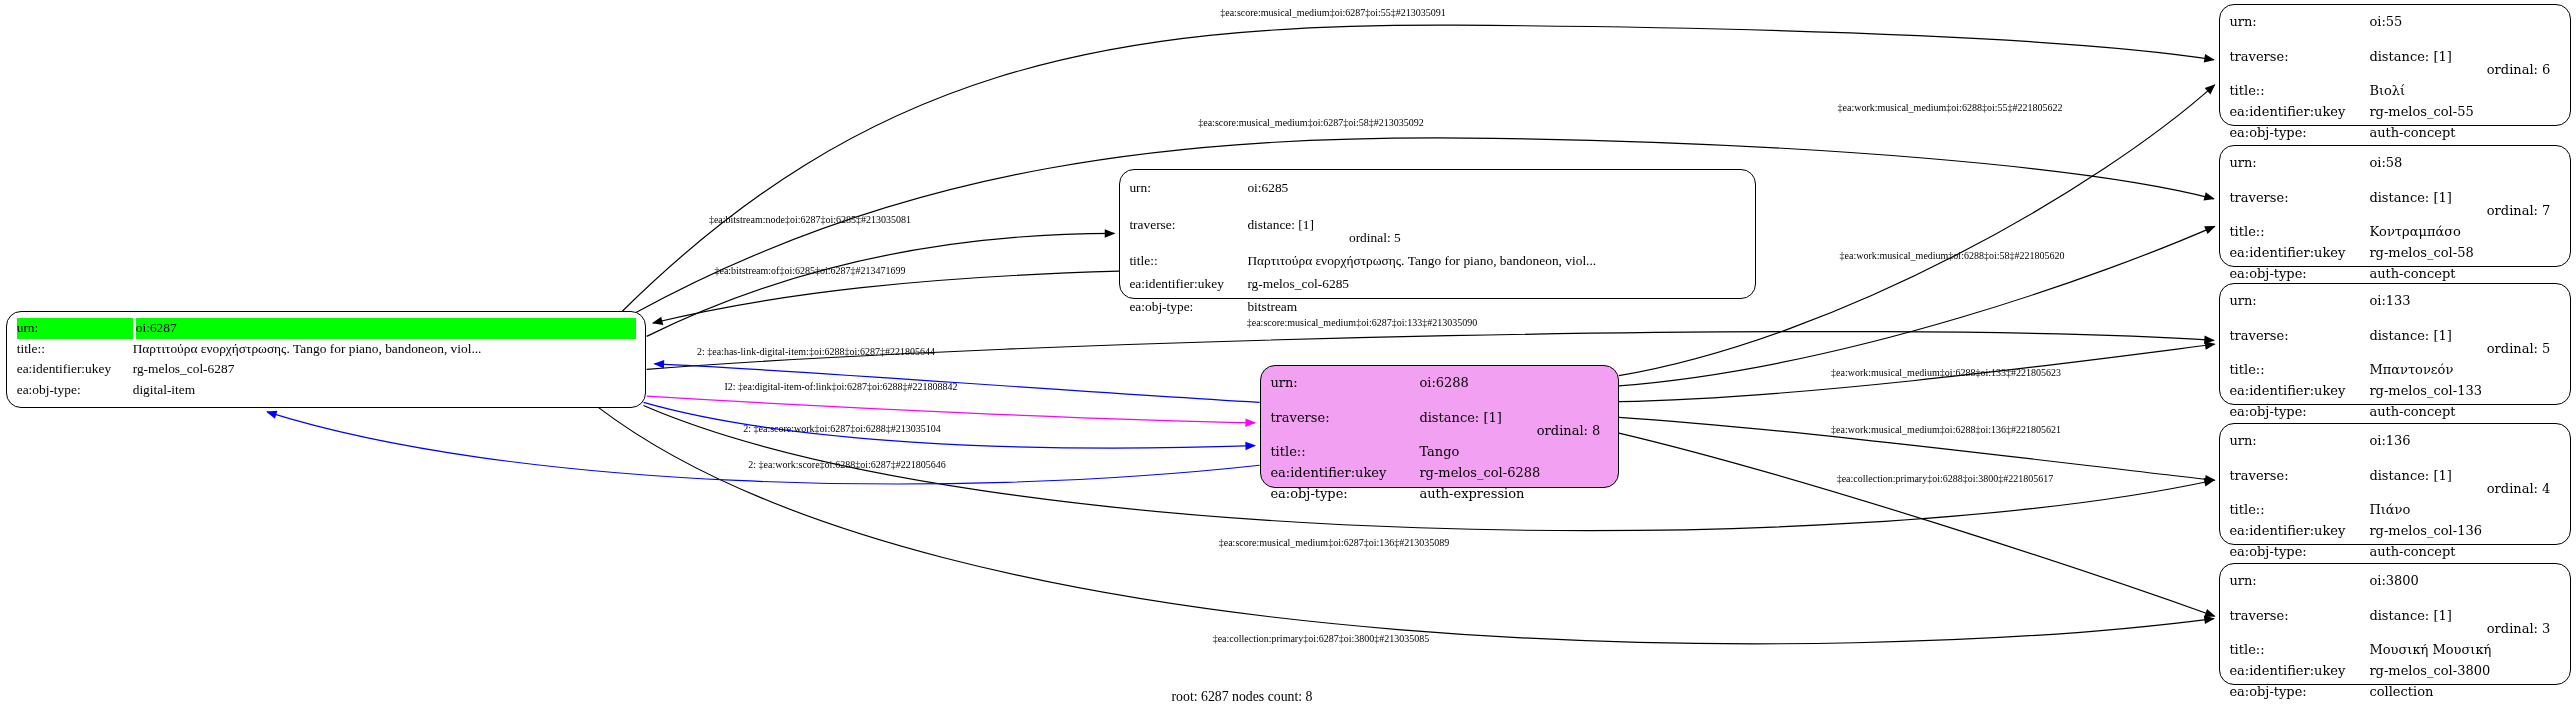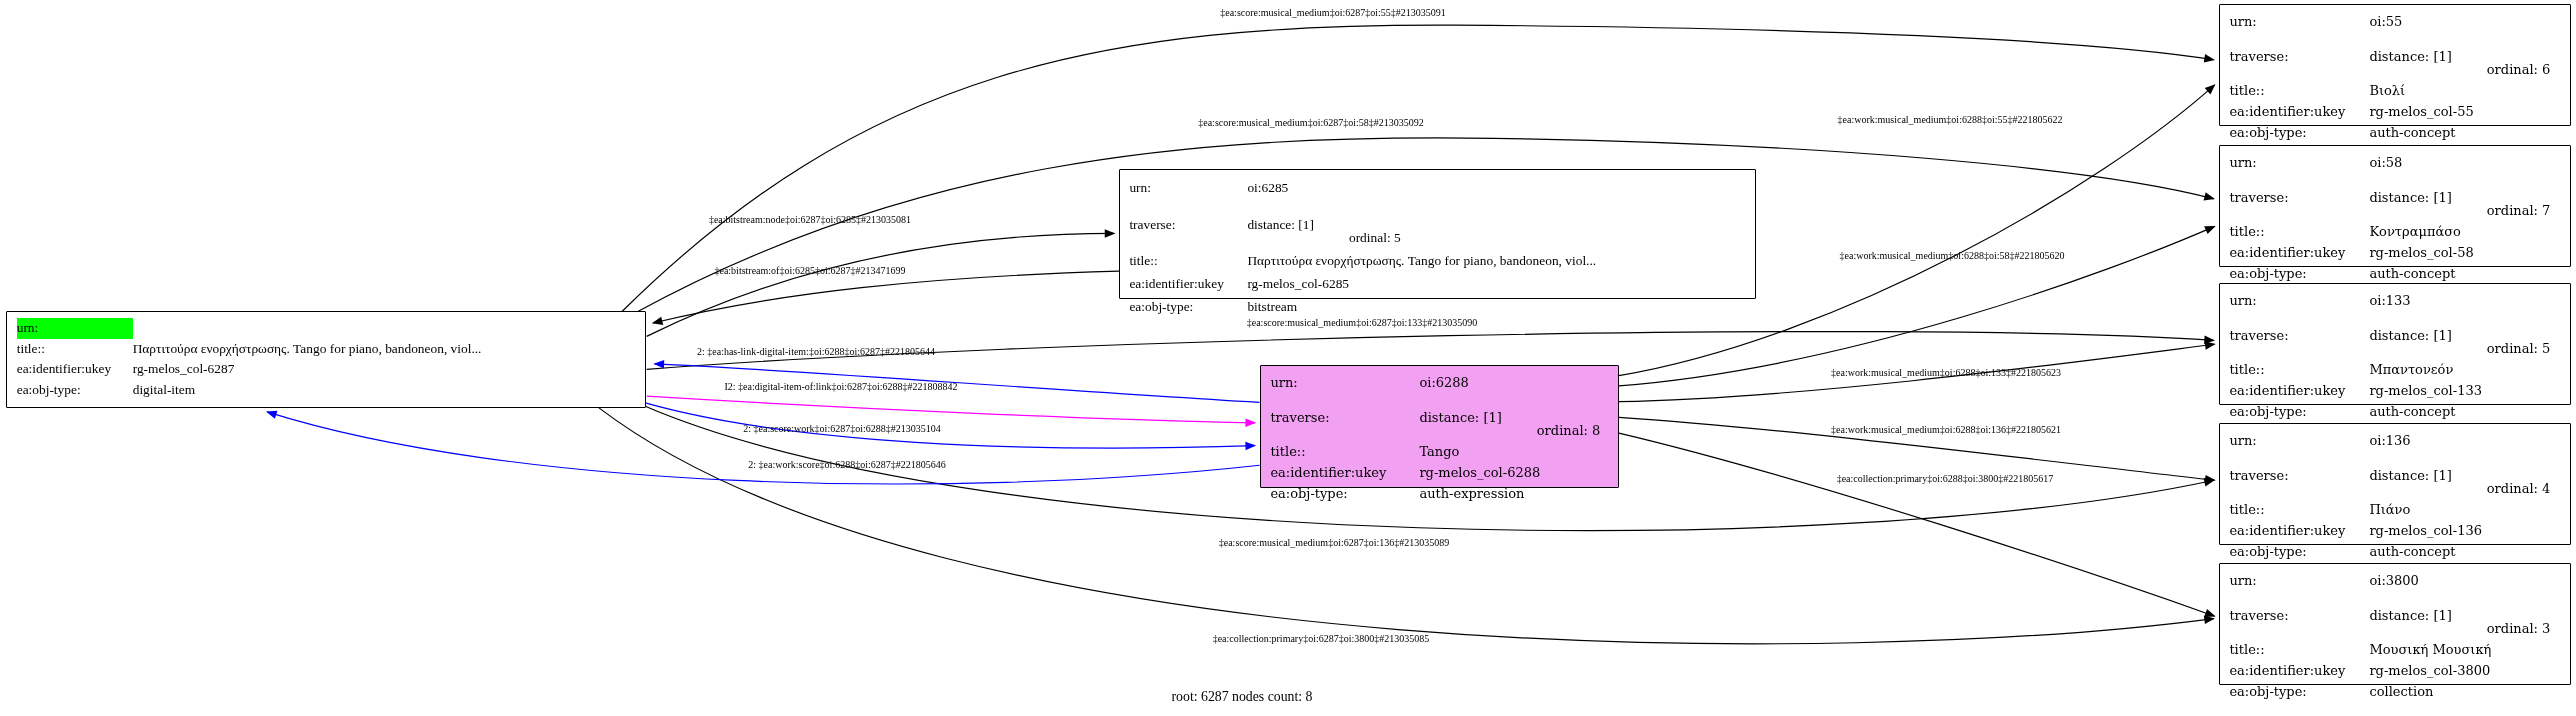--- a/index.html
+++ b/index.html
@@ -1,19 +1,19 @@
 <!DOCTYPE html>
 <html style="font-size:12.6px"><head>
 <meta charset="utf-8">
 <style>
   html,body{margin:0;padding:0;background:#ffffff;}
   #canvas{position:relative;width:2576px;height:716px;background:#ffffff;overflow:hidden;
           font-family:"Liberation Serif", serif;color:#000;}
   svg.edges{position:absolute;left:0;top:0;}
-  .node{position:absolute;background:#fff;border:1.2px solid #000;border-radius:1px;
+  .node{position:absolute;background:#fff;border:1.2px solid #000;border-radius:15px;
         padding:6.3px 9.4px;box-sizing:border-box;}
   .node .row{display:flex;align-items:center;line-height:var(--lh,22px);white-space:nowrap;font-size:13.4px;}
   .node .k{flex:0 0 var(--kw,118px);}
   .node .v{white-space:nowrap;}
   .node .v2{margin-left:35px;margin-top:27px;}
   .font-narrow{font-family:"Liberation Serif", serif;}
   .font-wide{font-family:"DejaVu Serif", serif;font-size:12.6px;}
   .font-wide .row{font-size:13px;}
   .pink{background:#f2a0f2;}
   .hl{background:#00ff00;}
@@ -59,20 +59,21 @@
     <path class="edge edge-black" d="M 2059,551 C 2300,608 2660,728 2817,784" marker-end="url(#arr-black)"></path>
     <path class="edge edge-blue" d="M 1602,512 C 1300,494 1000,470 832,463" marker-end="url(#arr-blue)"></path>
     <path class="edge edge-blue" d="M 818,512 C 1000,564 1300,577 1596,567" marker-end="url(#arr-blue)"></path>
     <path class="edge edge-blue" d="M 1602,592 C 1200,636 650,622 339,524" marker-end="url(#arr-blue)"></path>
     <path class="edge edge-magenta" d="M 822,504 C 1100,521 1400,534 1596,538" marker-end="url(#arr-magenta)"></path>
   </svg>
 
   <div class="node font-narrow" style="left:6.3px;top:311px;width:640px;height:97px;--lh:20.4px;--kw:116px;">
     <div class="row">
       <span class="k hl hlk">urn:</span>
+      <span class="v hl" style="flex:1">oi:6287</span>
     </div>
     <div class="row">
       <span class="k">title::</span>
       <span class="v">Παρτιτούρα ενορχήστρωσης. Tango for piano, bandoneon, viol...</span>
     </div>
     <div class="row">
       <span class="k">ea:identifier:ukey</span>
       <span class="v">rg-melos_col-6287</span>
     </div>
     <div class="row">
@@ -243,21 +244,21 @@
       <span class="k">ea:identifier:ukey</span>
       <span class="v">rg-melos_col-3800</span>
     </div>
     <div class="row">
       <span class="k">ea:obj-type:</span>
       <span class="v">collection</span>
     </div>
   </div>
 
   <div class="elabel" style="left:1333px;top:4.7px">‡ea:score:musical_medium‡oi:6287‡oi:55‡#213035091</div>
-  <div class="elabel" style="left:1950px;top:112px">‡ea:work:musical_medium‡oi:6288‡oi:55‡#221805622</div>
+  <div class="elabel" style="left:1950px;top:100px">‡ea:work:musical_medium‡oi:6288‡oi:55‡#221805622</div>
   <div class="elabel" style="left:1311px;top:115px">‡ea:score:musical_medium‡oi:6287‡oi:58‡#213035092</div>
   <div class="elabel" style="left:810px;top:212px">‡ea:bitstream:node‡oi:6287‡oi:6285‡#213035081</div>
   <div class="elabel" style="left:1952px;top:248px">‡ea:work:musical_medium‡oi:6288‡oi:58‡#221805620</div>
   <div class="elabel" style="left:810px;top:263px">‡ea:bitstream:of‡oi:6285‡oi:6287‡#213471699</div>
   <div class="elabel" style="left:1362px;top:315px">‡ea:score:musical_medium‡oi:6287‡oi:133‡#213035090</div>
   <div class="elabel" style="left:816px;top:344px">2: ‡ea:has-link-digital-item:‡oi:6288‡oi:6287‡#221805644</div>
   <div class="elabel" style="left:841px;top:379px">I2: ‡ea:digital-item-of:link‡oi:6287‡oi:6288‡#221808842</div>
   <div class="elabel" style="left:1946px;top:365px">‡ea:work:musical_medium‡oi:6288‡oi:133‡#221805623</div>
   <div class="elabel" style="left:842px;top:421px">2: ‡ea:score:work‡oi:6287‡oi:6288‡#213035104</div>
   <div class="elabel" style="left:1946px;top:422px">‡ea:work:musical_medium‡oi:6288‡oi:136‡#221805621</div>

